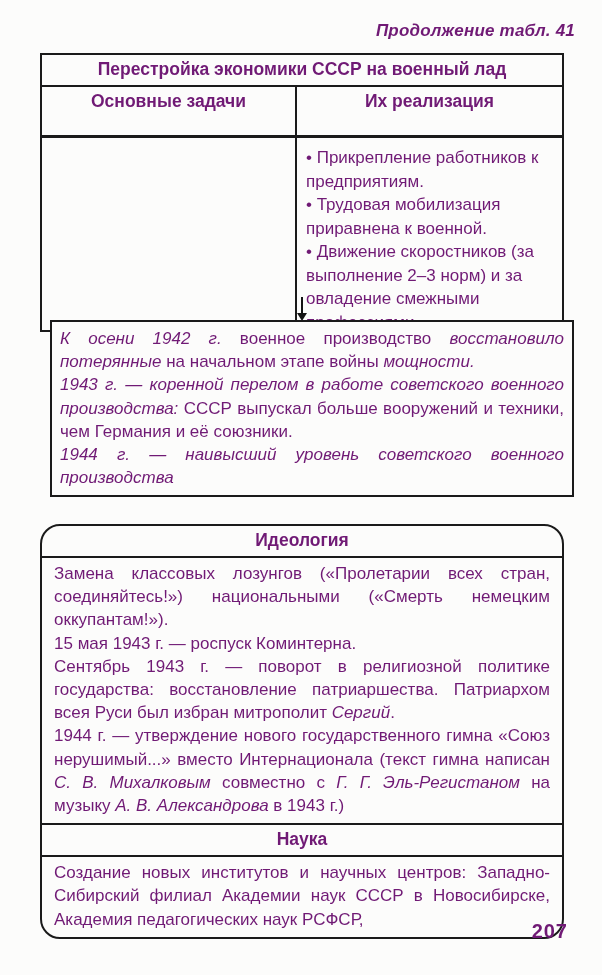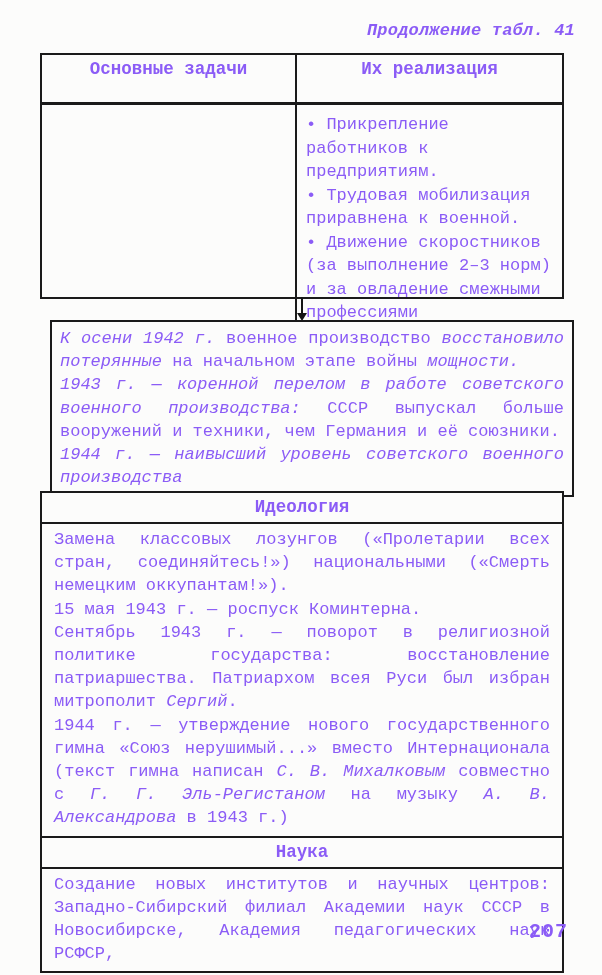--- a/index.html
+++ b/index.html
@@ -1,21 +1,21 @@
 <!DOCTYPE html>
 <html lang="ru"><head>
 <meta charset="utf-8">
 <style>
   html,body{margin:0;padding:0;background:#ffffff;}
   .page{
     position:relative;
     width:602px;height:975px;
     background:#fcfcfb;
-    font-family:Liberation Mono, monospace;
-    color:#8b5cf6;
+    font-family:Liberation Sans, sans-serif;
+    color:#701a75;
     overflow:hidden;
   }
   .it{font-style:italic;}
 
   
   .cont-label{
     position:absolute;top:21px;right:27px;
     font-style:italic;font-weight:bold;
     font-size:17px;letter-spacing:.2px;
   }
@@ -67,40 +67,41 @@
     position:absolute;left:40px;top:320px;width:524px;
     border:2px solid #1a1a1a;box-sizing:border-box;
     padding:5px 8px 6px;background:#fcfcfb;margin-left:10px;
   }
   .para{
     margin:0;font-size:17px;line-height:23.2px;
     text-align:justify;
   }
 
   
-  .sections{top:491px;}
+  .sections{top:524px;border-radius:20px;}
   .sec-body{padding:4px 12px 6px;}
   .sec-body.ideology{min-height:258px;box-sizing:border-box;}
   .sec-body.science{min-height:70px;box-sizing:border-box;}
   .t-title.mid{border-top:2px solid #1a1a1a;}
 
   
   .page-number{
     position:absolute;top:920px;right:34px;
     font-size:20px;font-weight:bold;letter-spacing:1px;
   }
 </style>
 </head>
 <body>
 
 <div class="page">
 
   <div class="cont-label">Продолжение табл. 41</div>
 
   <div class="tbl economy">
+    <div class="t-title">Перестройка экономики СССР на военный лад</div>
     <div class="t-heads">
       <div class="th">Основные задачи</div>
       <div class="th">Их реализация</div>
     </div>
     <div class="t-body">
       <div class="td-left"></div>
       <div class="td-right">
 
           <div class="bullet-item">• Прикрепление работников к предприятиям.</div>
 

